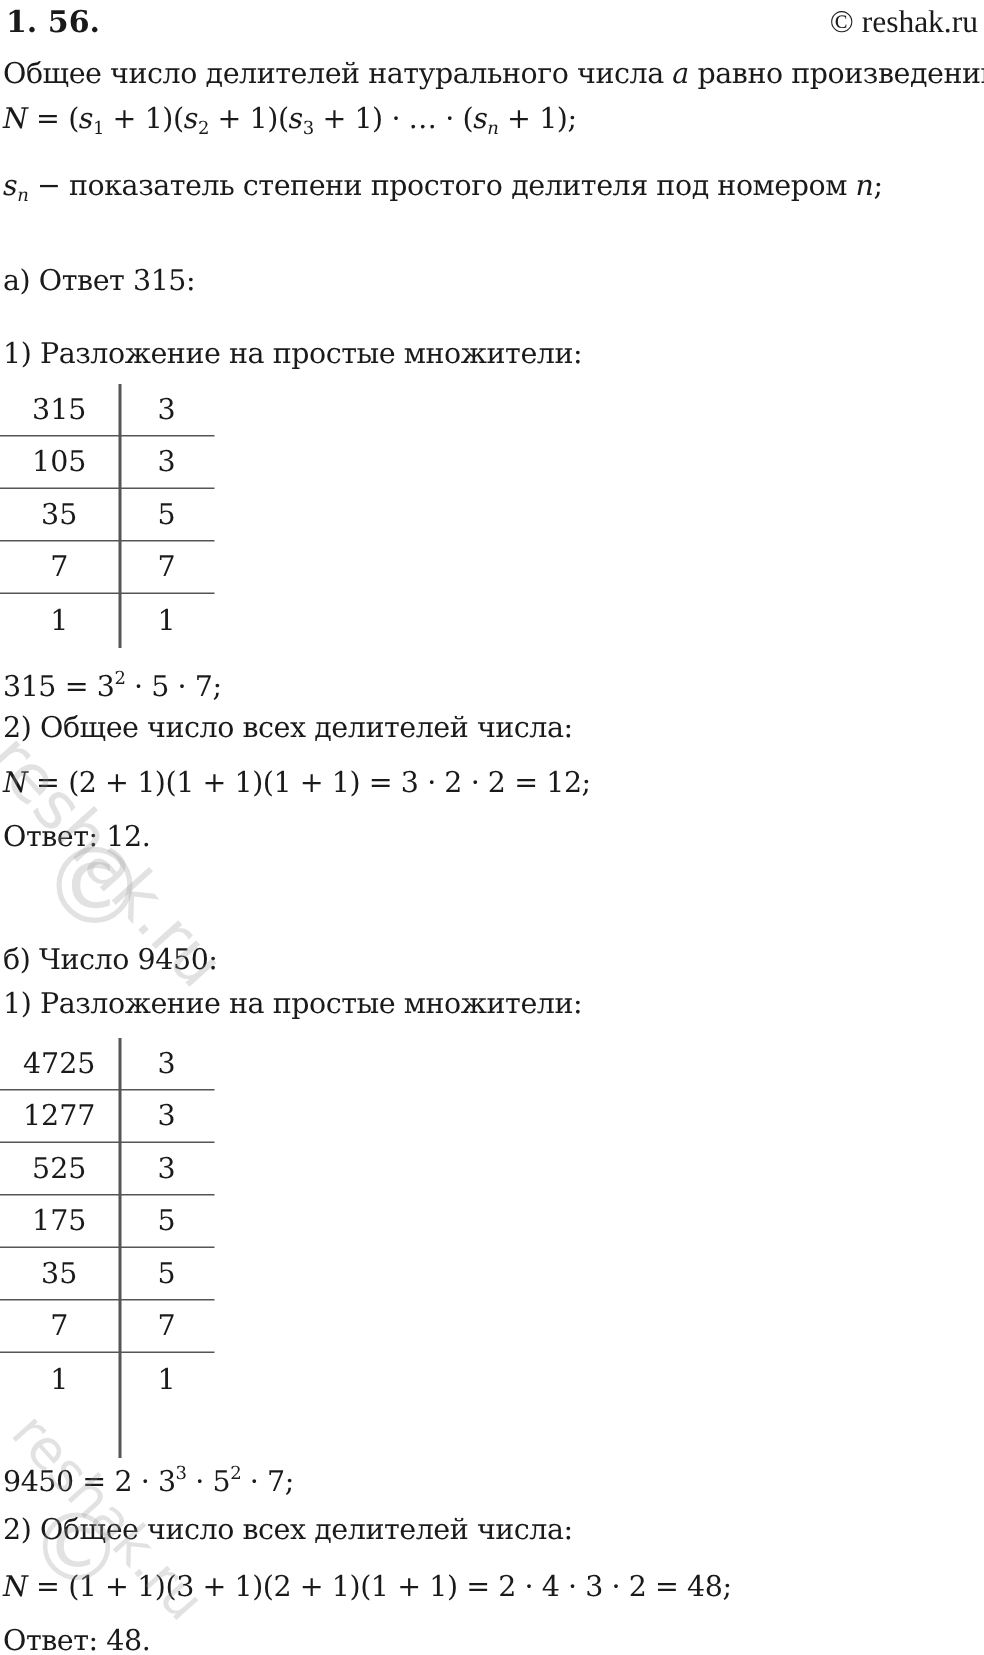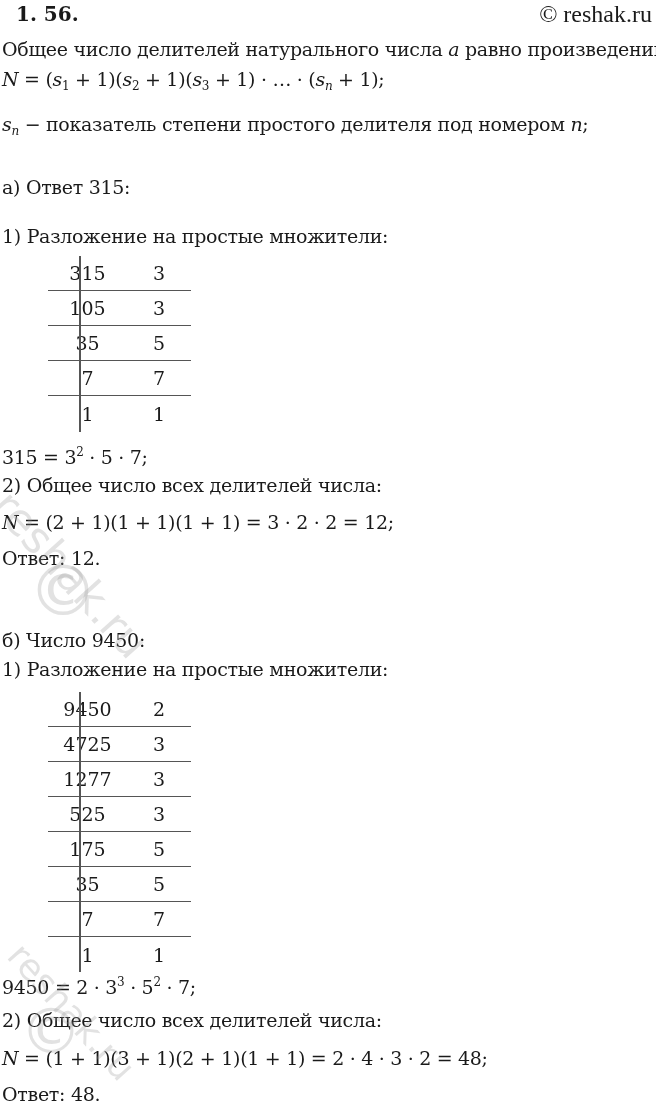--- a/index.html
+++ b/index.html
@@ -1,24 +1,24 @@
 <!DOCTYPE html>
 <html><head>
 <meta charset="utf-8">
 <style>
   html, body { margin:0; padding:0; background:#ffffff; }
   body { width:656px; height:1103px; position:relative; overflow:hidden;
          font-family:"DejaVu Serif", serif; color:#1a1a1a; }
   .line { position:absolute; left:2px; font-size:19px; white-space:nowrap; line-height:24px; letter-spacing:-0.3px; }
-  .title { position:absolute; left:16px; top:2px; font-size:20px; font-weight:bold; line-height:24px; }
-  .brand { position:absolute; right:4px; top:2px; font-family:"Liberation Serif", serif; font-size:24px; line-height:24px; }
+  .title { position:absolute; left:4px; top:2px; font-size:20px; font-weight:bold; line-height:24px; }
+  .brand { position:absolute; right:4px; top:2px; font-family:"Liberation Serif", serif; font-size:21px; line-height:24px; }
   .it { font-style:italic; }
   sub, sup { font-size:12px; }
   sub { vertical-align:-4px; } sup { vertical-align:8px; }
-  .tbl { position:absolute; left:0; width:143px;padding-left:48px; }
+  .tbl { position:absolute; left:0; width:143px; }
   .row { height:35px; display:flex; border-bottom:1.5px solid #555; box-sizing:border-box; }
   .row:last-child { border-bottom:none; }
   .cell { display:flex; align-items:center; justify-content:center; font-size:19px; }
   .c1 { width:79px; }
   .c2 { width:64px; }
   .vline { position:absolute; left:79px; top:0; width:1.5px; background:#555; }
   .wm { position:absolute; color:rgba(150,150,150,0.28); font-family:"DejaVu Sans", sans-serif; pointer-events:none; }
 </style>
 </head>
 <body>
@@ -63,24 +63,20 @@
 <div class="line" style="top:473px">2) Общее число всех делителей числа:</div>
 <div class="line" style="top:510px"><span class="it">N</span><span> = (2 + 1)(1 + 1)(1 + 1) = 3 · 2 · 2 = 12;</span></div>
 <div class="line" style="top:546px">Ответ:  12.</div>
 
 <div class="line" style="top:628px">б) Число 9450:</div>
 <div class="line" style="top:657px">1) Разложение на простые множители:</div>
 
 <div class="tbl" style="top:692px">
   <div class="vline" style="height:280px"></div>
   <div class="row">
-      <div class="cell c1">9450</div>
-      <div class="cell c2">2</div>
-    </div>
-  <div class="row">
       <div class="cell c1">4725</div>
       <div class="cell c2">3</div>
     </div>
   <div class="row">
       <div class="cell c1">1277</div>
       <div class="cell c2">3</div>
     </div>
   <div class="row">
       <div class="cell c1">525</div>
       <div class="cell c2">3</div>

